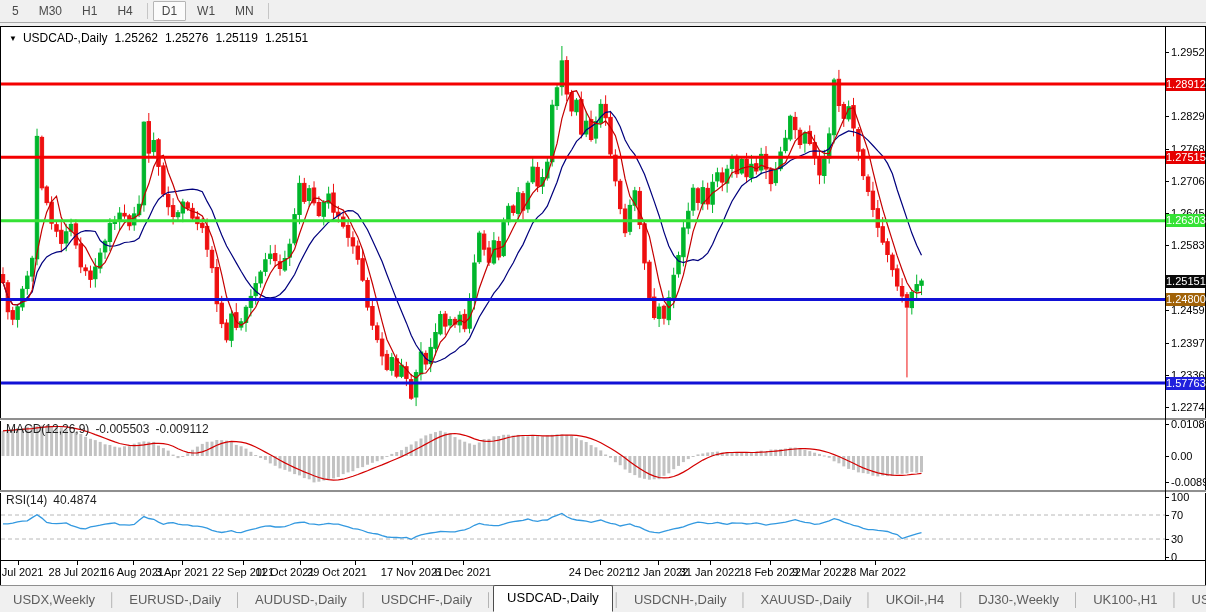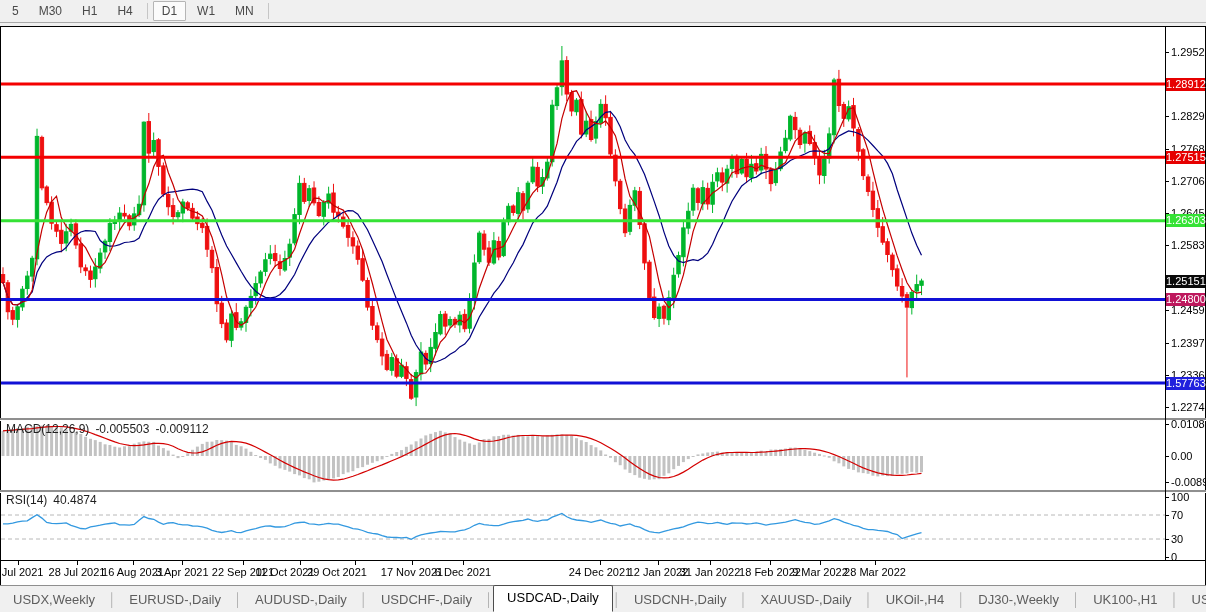--- a/index.html
+++ b/index.html
@@ -58,20 +58,23 @@
       <div class="tfbtn">H4</div>
       <div class="tfsep"></div>
       <div class="tfbtn active">D1</div>
       <div class="tfbtn">W1</div>
       <div class="tfbtn">MN</div>
       <div class="tfsep"></div>
     </div>
 
   <div id="window"></div>
 
+  <div id="title">
+    <span class="tri">▼</span><span>USDCAD-,Daily</span><span>1.25262</span><span>1.25276</span><span>1.25119</span><span>1.25151</span>
+  </div>
 
   <svg id="main-svg" width="1164" height="392" viewBox="0 26 1164 392">
       <g>
         <line x1="2" y1="267.3" x2="2" y2="284.0" stroke="#ee1010" stroke-width="1"></line>
         <rect x="0.3" y="274.6" width="3.4" height="7.9" fill="#ee1010" stroke="#ee1010"></rect>
         <line x1="6.86" y1="280.0" x2="6.86" y2="319.5" stroke="#ee1010" stroke-width="1"></line>
         <rect x="5.2" y="282.8" width="3.4" height="28.9" fill="#ee1010" stroke="#ee1010"></rect>
         <line x1="11.72" y1="306.8" x2="11.72" y2="325.1" stroke="#ee1010" stroke-width="1"></line>
         <rect x="10.0" y="310.6" width="3.4" height="8.6" fill="#ee1010" stroke="#ee1010"></rect>
         <line x1="16.580000000000002" y1="303.8" x2="16.580000000000002" y2="327.6" stroke="#00b62c" stroke-width="1"></line>
@@ -687,21 +690,21 @@
       <div class="tickmark" style="top: 343px;"></div>
       <div class="axlab" style="top: 337px;">1.23975</div>
       <div class="tickmark" style="top: 375px;"></div>
       <div class="axlab" style="top: 369px;">1.23360</div>
       <div class="tickmark" style="top: 407px;"></div>
       <div class="axlab" style="top: 401px;">1.22745</div>
       <div class="price-tag" style="top: 78px; background: rgb(230, 0, 0);">1.28912</div>
       <div class="price-tag" style="top: 151px; background: rgb(230, 0, 0);">1.27515</div>
       <div class="price-tag" style="top: 214px; background: rgb(53, 226, 53);">1.26303</div>
       <div class="price-tag" style="top: 275px; background: rgb(10, 10, 10);">1.25151</div>
-      <div class="price-tag" style="top: 293px; background: #be185d;">1.24800</div>
+      <div class="price-tag" style="top: 293px; background: #a16207;">1.24800</div>
       <div class="price-tag" style="top: 377px; background: rgb(32, 32, 221);">1.57763</div>
       <div class="tickmark" style="top: 424px;"></div>
       <div class="axlab" style="top: 418px; width: 44px;">0.010869</div>
       <div class="tickmark" style="top: 456px;"></div>
       <div class="axlab" style="top: 450px; width: 44px;">0.00</div>
       <div class="tickmark" style="top: 482px;"></div>
       <div class="axlab" style="top: 476px; width: 44px;">-0.008974</div>
       <div class="tickmark" style="top: 497px;"></div>
       <div class="axlab" style="top: 491px; width: 44px;">100</div>
       <div class="tickmark" style="top: 515px;"></div>

